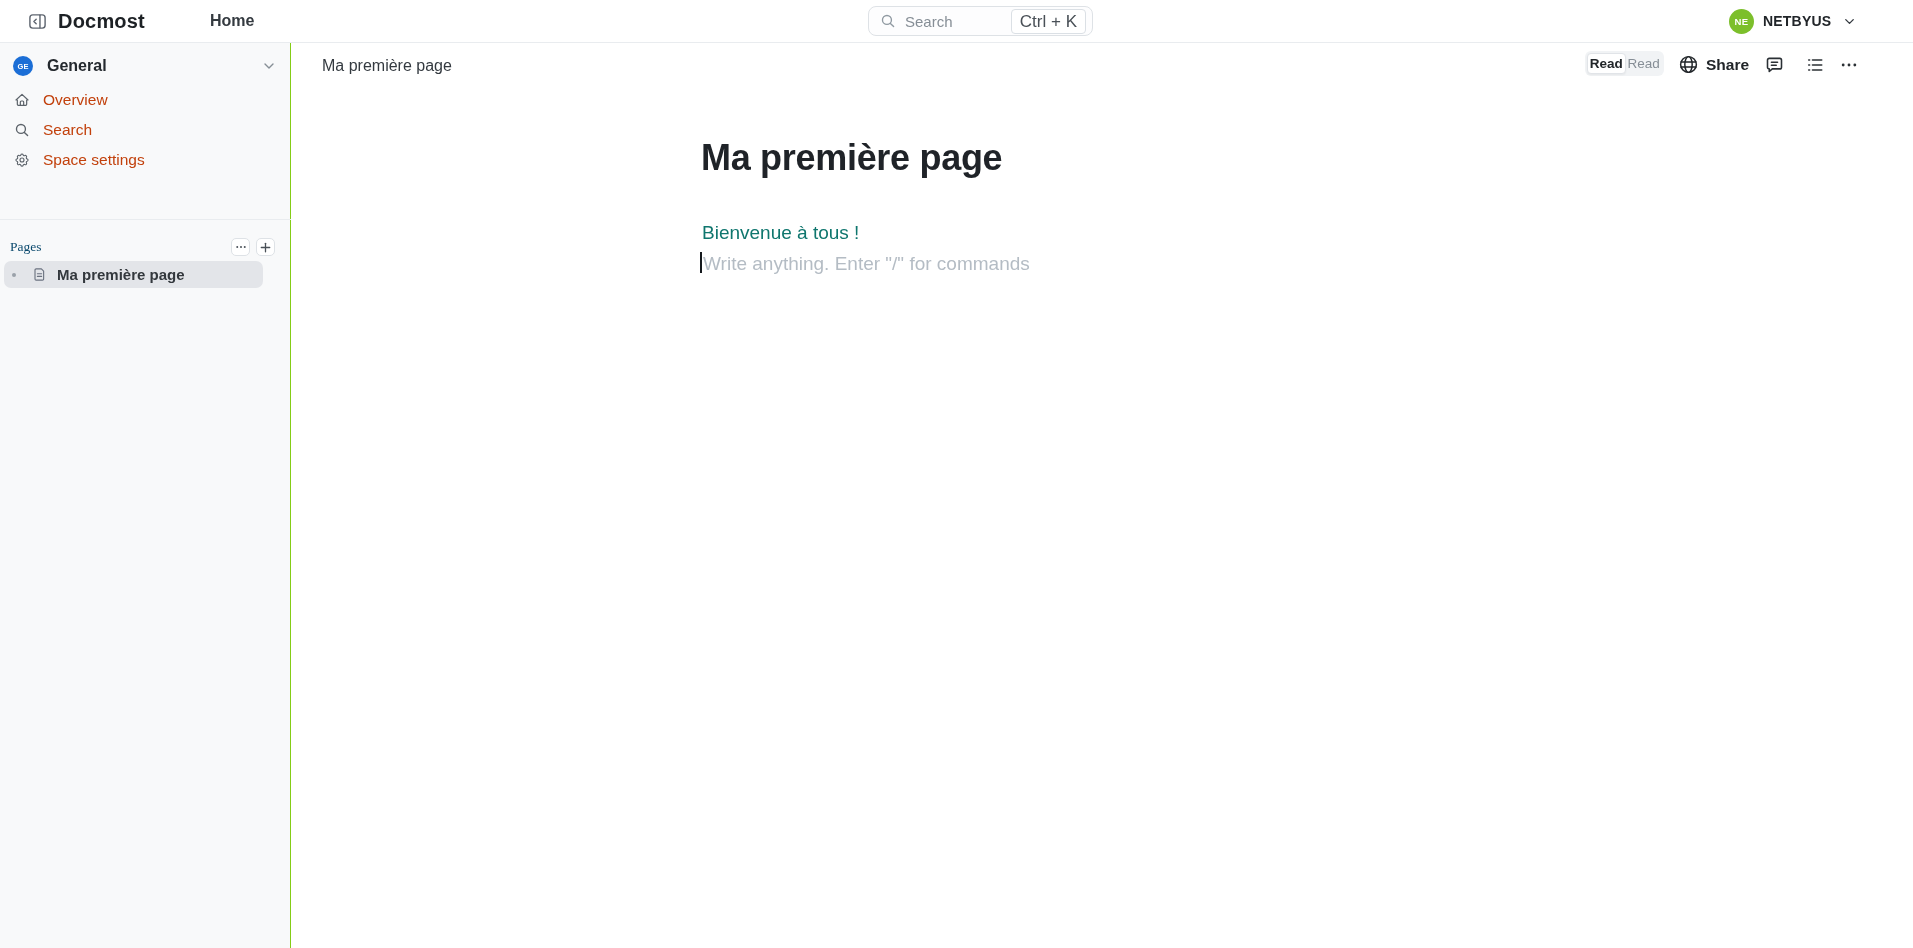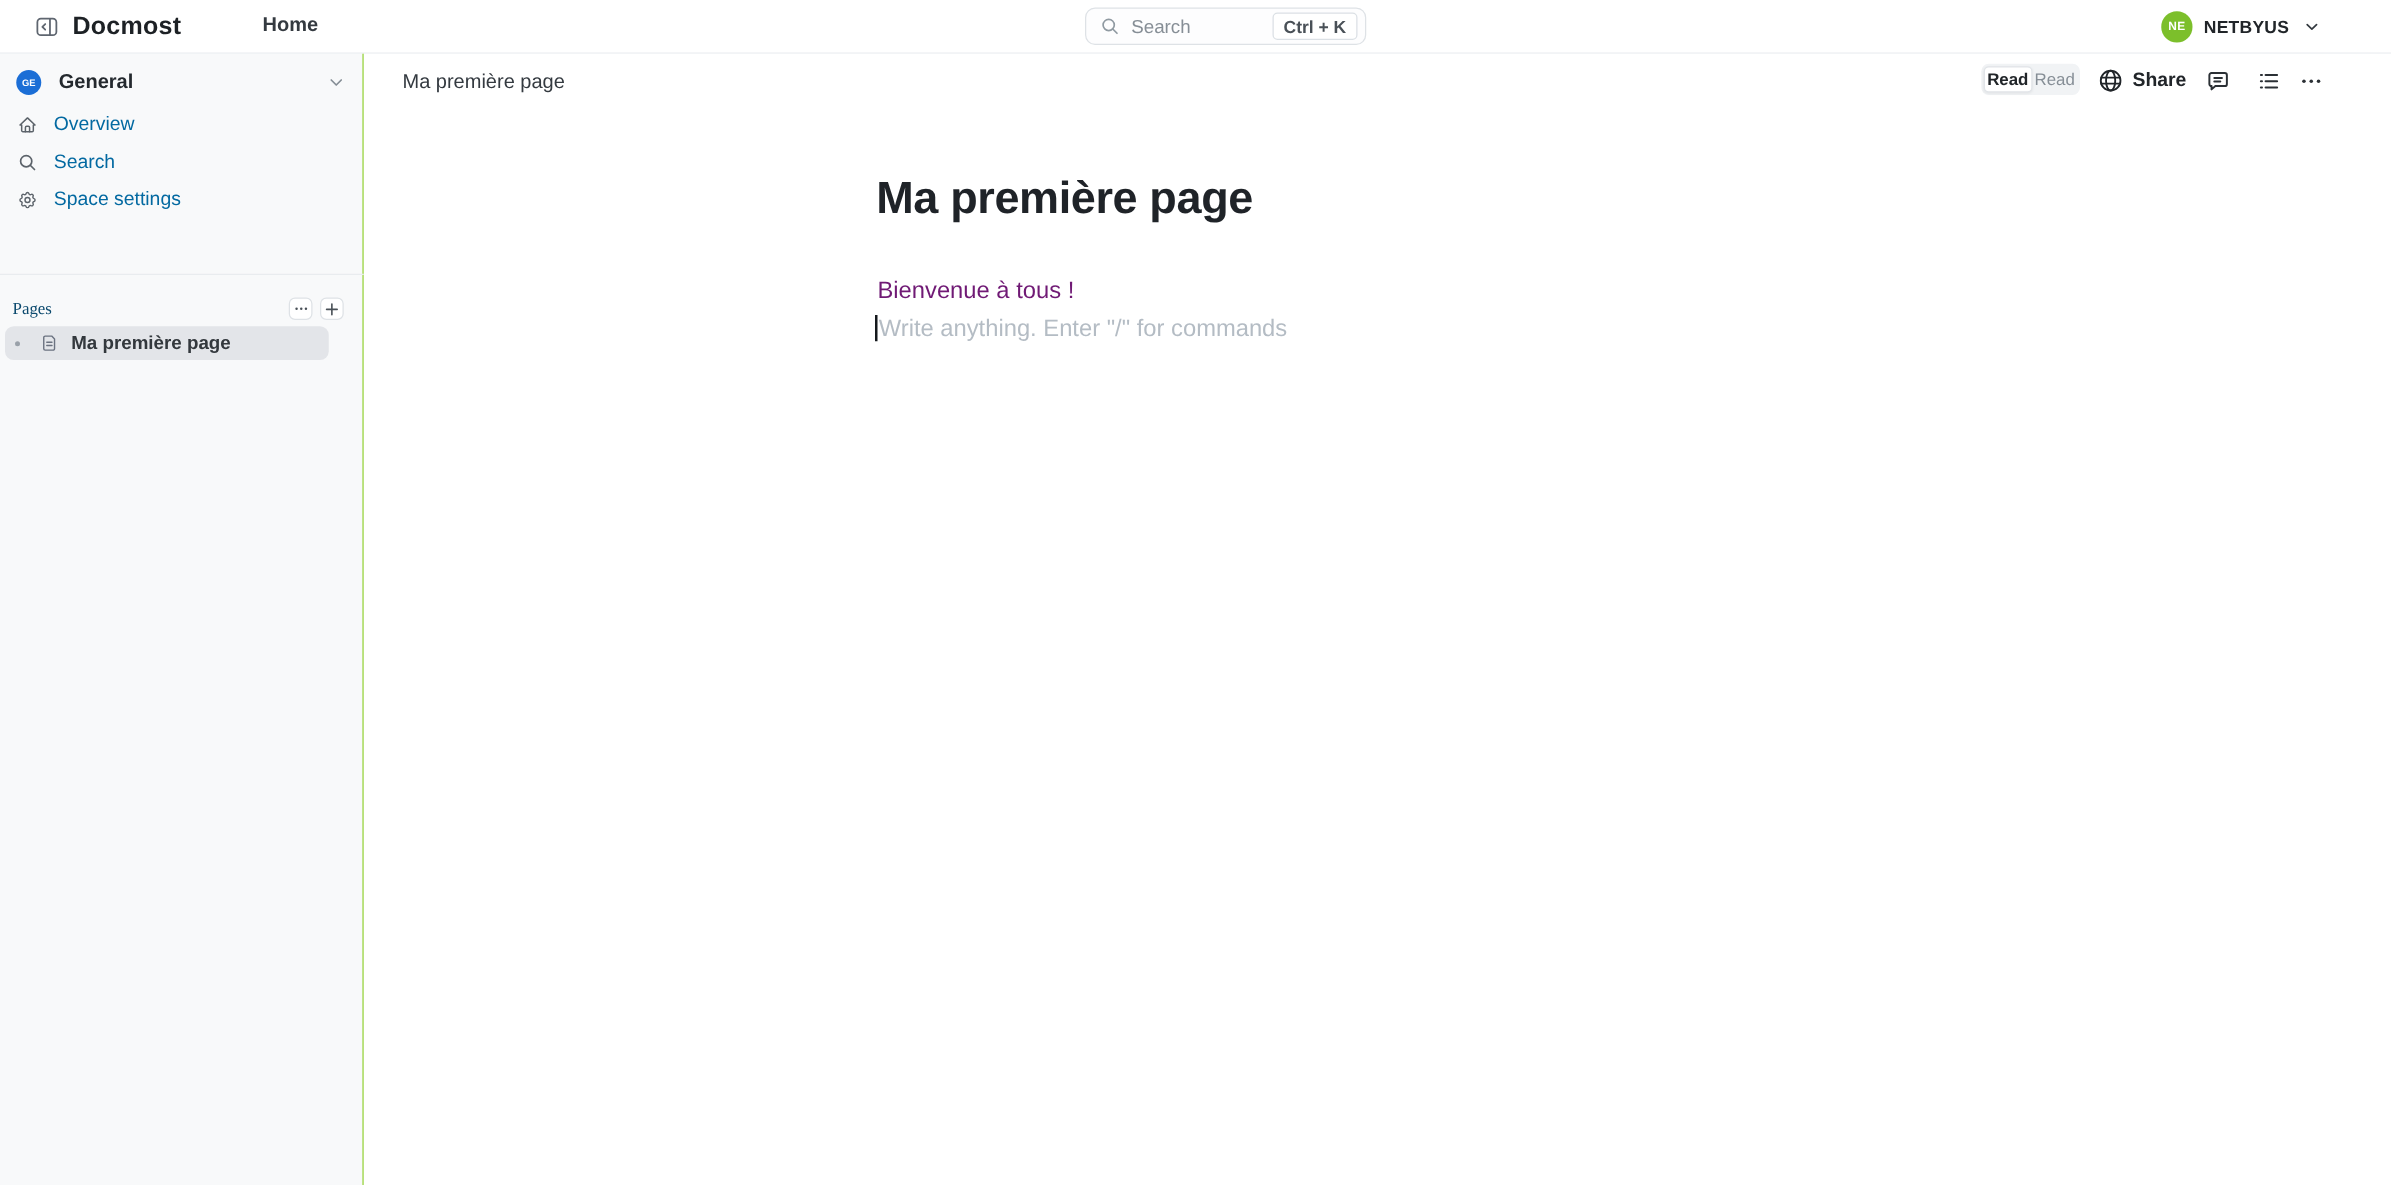--- a/index.html
+++ b/index.html
@@ -7,36 +7,36 @@
   .stage { position:absolute; left:0; top:0; width:1913px; height:672px; }
 
   
   .topbar { position:absolute; left:0; top:0; width:1913px; height:43px; background:#fff; border-bottom:1px solid #e9ecef; }
   .toggle-btn { position:absolute; left:28px; top:12px; width:19px; height:19px; display:flex; align-items:center; justify-content:center; color:#5f6670; cursor:pointer; }
   .logo { position:absolute; left:58px; top:0; height:42px; display:flex; align-items:center; font-size:20px; font-weight:700; color:#1d2125; letter-spacing:.2px; }
   .home-link { position:absolute; left:210px; top:0; height:42px; display:flex; align-items:center; font-size:16px; font-weight:600; color:#343a40; cursor:pointer; }
   .searchbox { position:absolute; left:868px; top:6px; width:225px; height:30px; background:#fdfdfe; border:1px solid #dee2e6; border-radius:8px; display:flex; align-items:center; padding:0 6px 0 11px; cursor:text; }
   .searchbox .mag { color:#909aa2; display:flex; margin-right:9px; }
   .searchbox .ph { font-size:15px; color:#868e96; flex:1; }
-  .kbd { font-size:14px; font-weight:700; color:#495057; background:#fff; border:1px solid #dbe0e5; border-radius:4px; padding:3px 8px; line-height:1; }
+  .kbd { font-size:17px; font-weight:400; color:#495057; background:#fff; border:1px solid #dbe0e5; border-radius:4px; padding:3px 8px; line-height:1; }
   .user { position:absolute; left:1729px; top:0; height:42px; display:flex; align-items:center; cursor:pointer; }
   .avatar { width:25px; height:25px; border-radius:50%; background:#7cbf2b; color:#fff; font-size:9.5px; font-weight:700; display:flex; align-items:center; justify-content:center; letter-spacing:.3px; }
   .user-name { margin-left:9px; font-size:14px; font-weight:700; color:#212529; letter-spacing:.2px; }
   .user-chev { margin-left:11px; color:#343a40; display:flex; }
 
   
   .sidebar { position:absolute; left:0; top:43px; width:291px; height:905px; background:#f8f9fa; border-right:1px solid #84cc16; }
   .space-row { position:absolute; left:0; top:8px; width:291px; height:30px; display:flex; align-items:center; padding:0 14px 0 13px; cursor:pointer; }
   .space-badge { width:20px; height:20px; border-radius:50%; background:#1b6ed6; color:#fff; font-size:7.5px; font-weight:700; display:flex; align-items:center; justify-content:center; }
   .space-name { margin-left:14px; font-size:16px; font-weight:600; color:#24292e; }
   .space-chev { margin-left:auto; color:#868e96; display:flex; }
   .navlist { position:absolute; left:0; top:42px; width:291px; }
   .nav-item { height:30px; display:flex; align-items:center; padding-left:10px; cursor:pointer; border-radius:6px; margin:0 4px; }
   .nav-item .nicon { width:16px; height:16px; color:#5c636a; display:flex; align-items:center; justify-content:center; flex:none; }
-  .nav-item .nlabel { margin-left:13px; font-size:15.5px; color:#0369a1; font-weight:500; }
+  .nav-item .nlabel { margin-left:13px; font-size:15.5px; color:#c2410c; font-weight:500; }
   .side-divider { position:absolute; left:0; top:176px; width:291px; border-top:1px solid #e9ecef; }
   .pages-header { position:absolute; left:0; top:190px; width:291px; height:28px; }
   .pages-title { position:absolute; left:10px; top:6px; font-size:13.5px; color:#0c4a6e; font-weight:500;font-family:Liberation Serif, serif; }
   .mini-btn { position:absolute; width:19px; height:18px; background:#fff; border:1px solid #dee2e6; border-radius:5px; color:#495057; display:flex; align-items:center; justify-content:center; cursor:pointer; }
   .mini-btn.dots3 { left:231px; top:5px; }
   .mini-btn.plus2 { left:256px; top:5px; }
   .page-row { position:absolute; left:4px; top:218px; width:259px; height:27px; background:#e3e5e9; border-radius:7px; display:flex; align-items:center; cursor:pointer; }
   .page-bullet { width:4px; height:4px; border-radius:50%; background:#9aa1a9; margin-left:8px; flex:none; }
   .page-ficon { margin-left:16px; color:#6b7280; display:flex; flex:none; }
   .page-title { margin-left:10px; font-size:15px; font-weight:600; color:#33383d; white-space:nowrap; overflow:hidden; }
@@ -50,21 +50,21 @@
   .mode-opt.unsel { color:#868e96; font-weight:500; }
   .share-group { position:absolute; left:1387px; top:8px; height:27px; display:flex; align-items:center; cursor:pointer; }
   .share-group .glabel { margin-left:7px; font-size:15.5px; font-weight:600; color:#212529; }
   .hicon { position:absolute; top:8px; height:27px; display:flex; align-items:center; color:#2b3035; cursor:pointer; }
   .hicon.comment { left:1473px; }
   .hicon.toc { left:1514px; }
   .hicon.more { left:1548px; }
 
   
   .doc-title { position:absolute; left:410px; top:94px; font-size:36px; font-weight:700; color:#1f2328; letter-spacing:-.3px; }
-  .doc-par { position:absolute; left:411px; top:177px; font-size:19px; color:#701a75; line-height:26px; }
+  .doc-par { position:absolute; left:411px; top:177px; font-size:19px; color:#0f766e; line-height:26px; }
   .caret { position:absolute; left:409px; top:209px; width:1.6px; height:21px; background:#15191d; }
   .doc-ph { position:absolute; left:412px; top:208px; font-size:19px; color:#b4bcc4; line-height:26px; }
 
   svg { display:block; }
 </style>
 </head>
 <body>
 
 <div class="stage">
 

